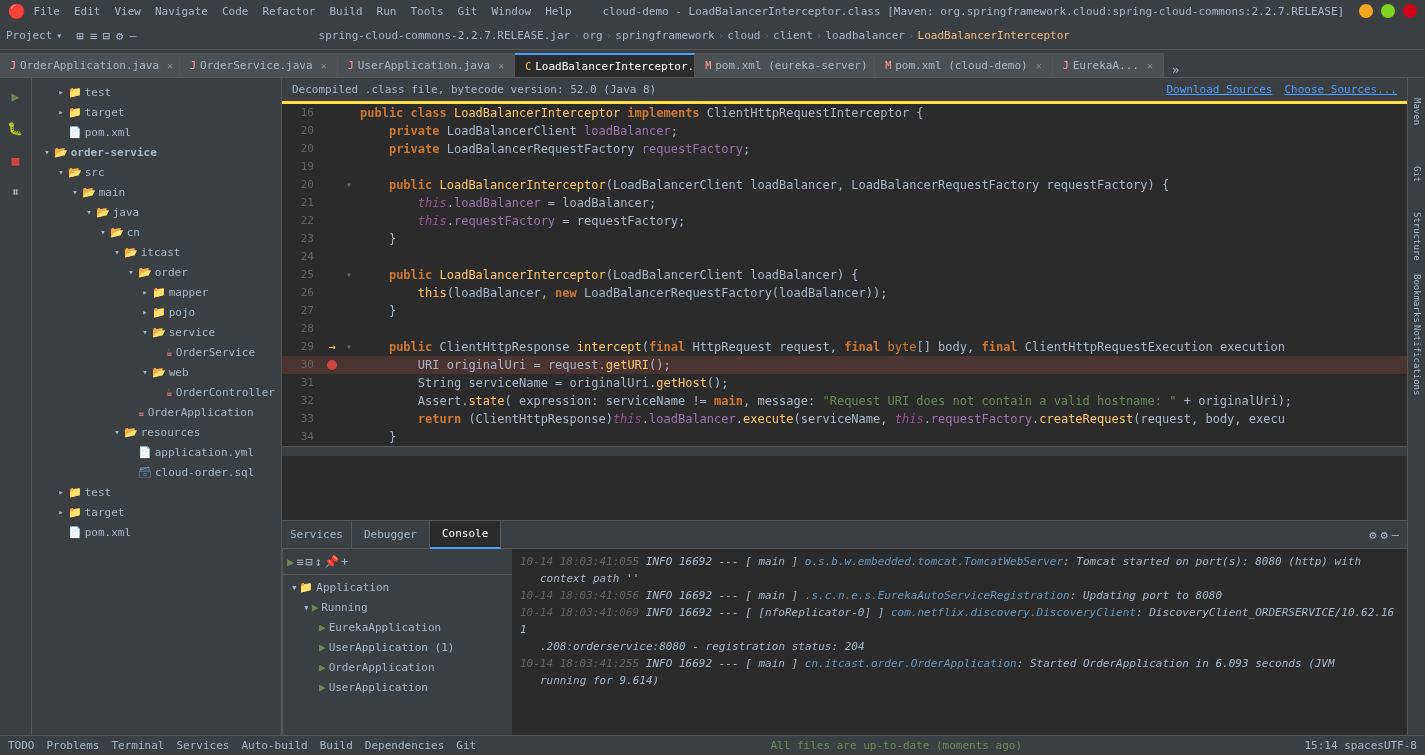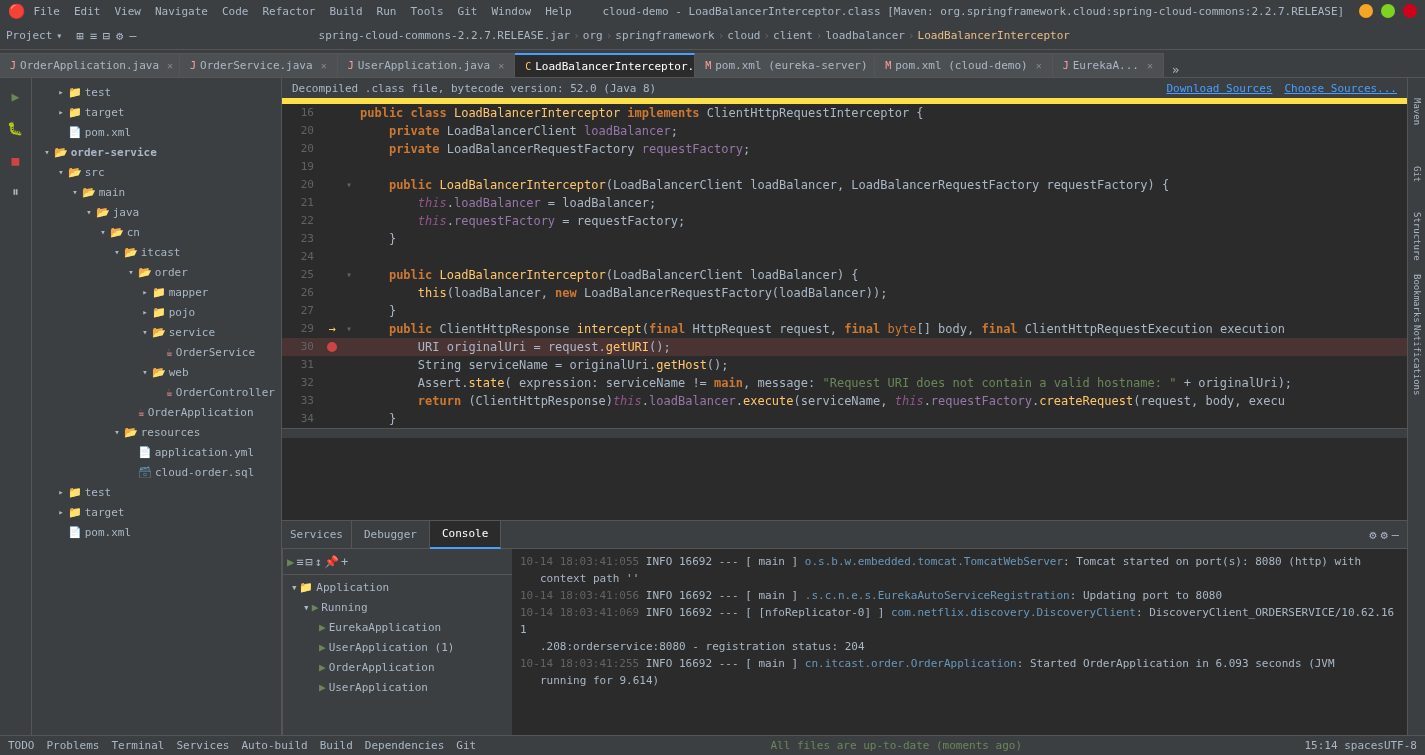--- a/index.html
+++ b/index.html
@@ -137,21 +137,21 @@
       color: #a9b7c6;
       white-space: nowrap;
     }
     .tree-item .indent { display: inline-block; }
     .tree-item .arrow { width: 14px; text-align: center; font-size: 9px; }
     .tree-item .icon { margin-right: 3px; font-size: 11px; }
     .folder-icon { color: #e8bb88; }
     .editor-notice {
       height: 26px;
       background: #3c3f41;
-      border-bottom: 6px solid #fde047;
+      border-bottom: 3px solid #fde047;
       display: flex;
       align-items: center;
       padding: 0 10px;
       font-size: 11px;
       color: #a9b7c6;
       justify-content: space-between;
       flex-shrink: 0;
     }
     .editor-notice-right {
       display: flex;
@@ -252,20 +252,21 @@
       overflow-y: auto;
       padding: 4px 8px;
       font-size: 11px;
       color: #a9b7c6;
       background: #2b2b2b;
     }
     .log-line {
       line-height: 17px;
       white-space: pre-wrap;
       word-break: break-all;
+      font-style: italic;
     }
     .log-time { color: #606366; }
     .log-info { color: #a9b7c6; }
     .log-class { color: #6897bb; }
 
     
     .services-panel {
       width: 230px;
       background: #3c3f41;
       border-left: 1px solid #555;
@@ -702,20 +703,26 @@
             <span class="line-num">26</span>
             <span class="line-gutter"></span>
             <span style="width: 14px; display: inline-block; flex-shrink: 0;"></span>
             <span class="line-content">        <span class="fn">this</span>(<span class="param">loadBalancer</span>, <span class="kw">new</span> <span class="cls">LoadBalancerRequestFactory</span>(<span class="param">loadBalancer</span>));</span>
           </div>
           <div class="code-line">
             <span class="line-num">27</span>
             <span class="line-gutter"></span>
             <span style="width: 14px; display: inline-block; flex-shrink: 0;"></span>
             <span class="line-content">    }</span>
+          </div>
+          <div class="code-line">
+            <span class="line-num">28</span>
+            <span class="line-gutter"></span>
+            <span style="width: 14px; display: inline-block; flex-shrink: 0;"></span>
+            <span class="line-content"></span>
           </div>
           <div class="code-line">
             <span class="line-num">29</span>
             <span class="line-gutter">
               <span style="color:#ffc66d; font-size:12px;">→</span>
             </span>
             <span style="width: 14px; text-align: center; color: rgb(96, 99, 102); font-size: 10px; cursor: pointer; flex-shrink: 0;">▾</span>
             <span class="line-content">    <span class="kw">public</span> <span class="cls">ClientHttpResponse</span> <span class="fn">intercept</span>(<span class="kw">final</span> <span class="cls">HttpRequest</span> <span class="param">request</span>, <span class="kw">final</span> <span class="kw2">byte</span>[] <span class="param">body</span>, <span class="kw">final</span> <span class="cls">ClientHttpRequestExecution</span> <span class="param">execution</span></span>
           </div>
           <div class="code-line highlighted">

